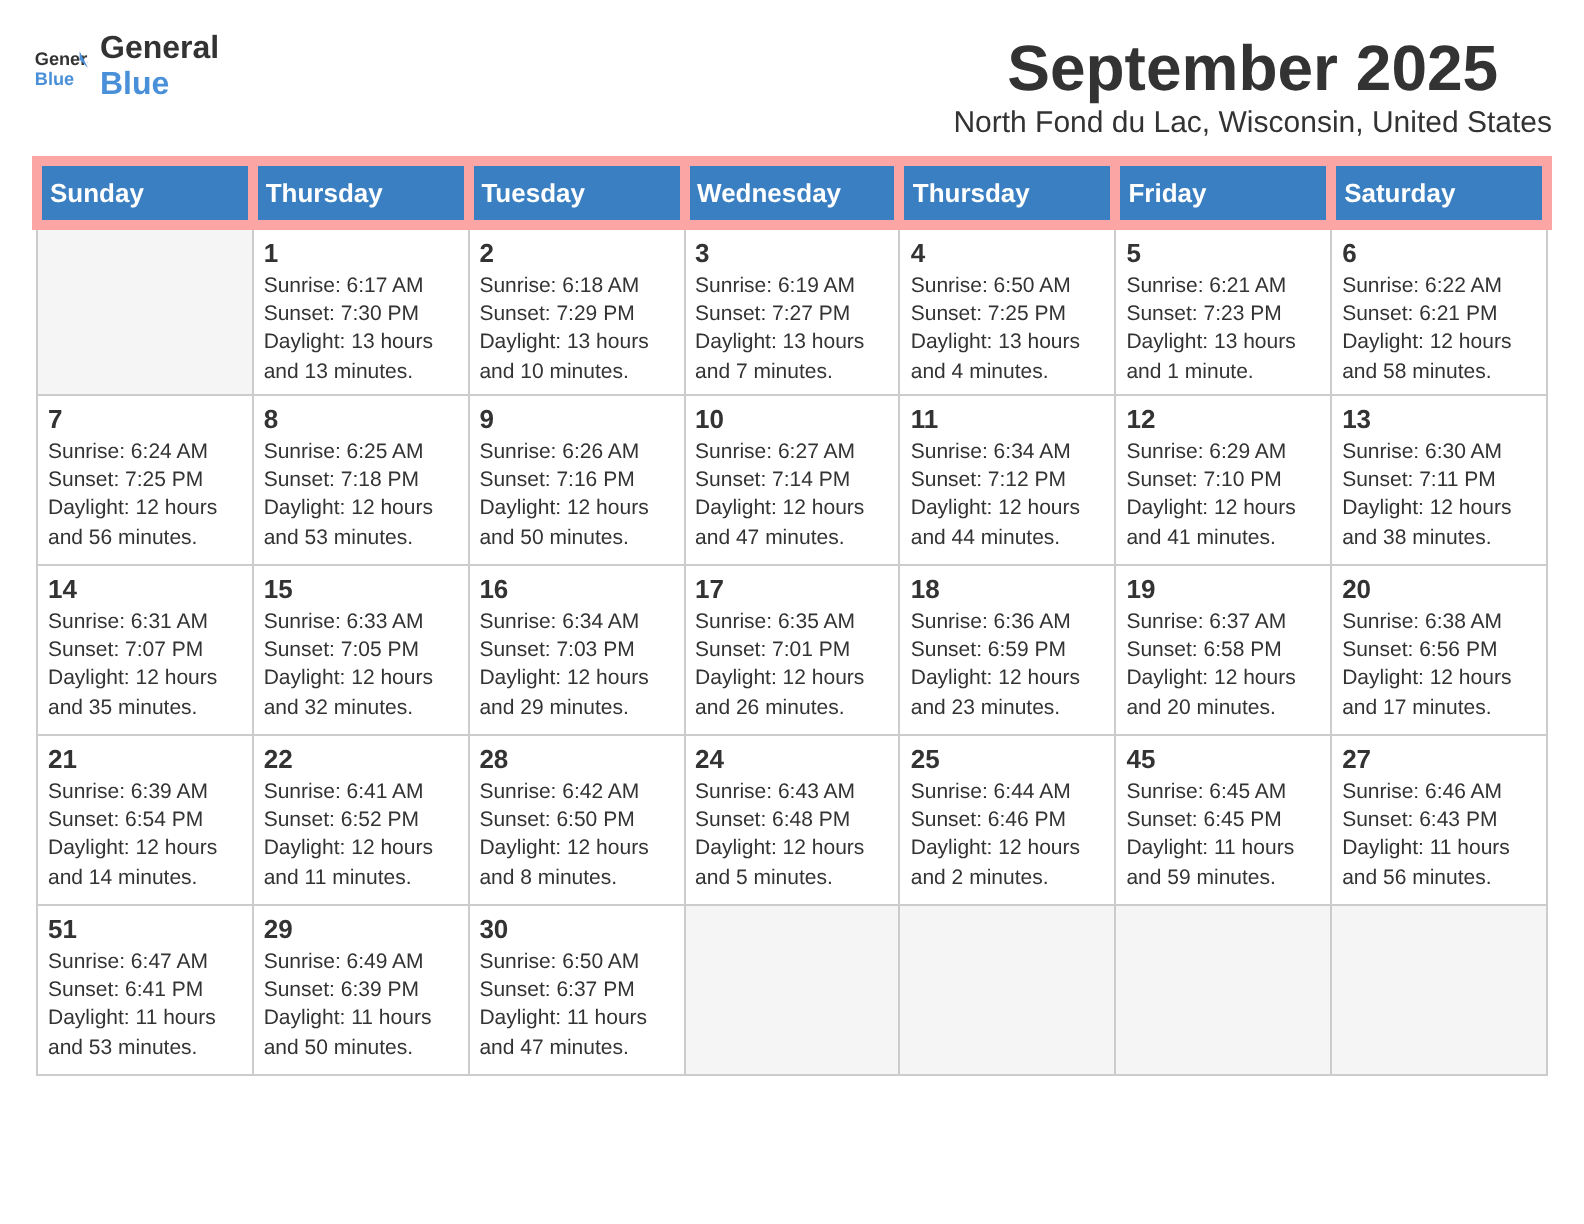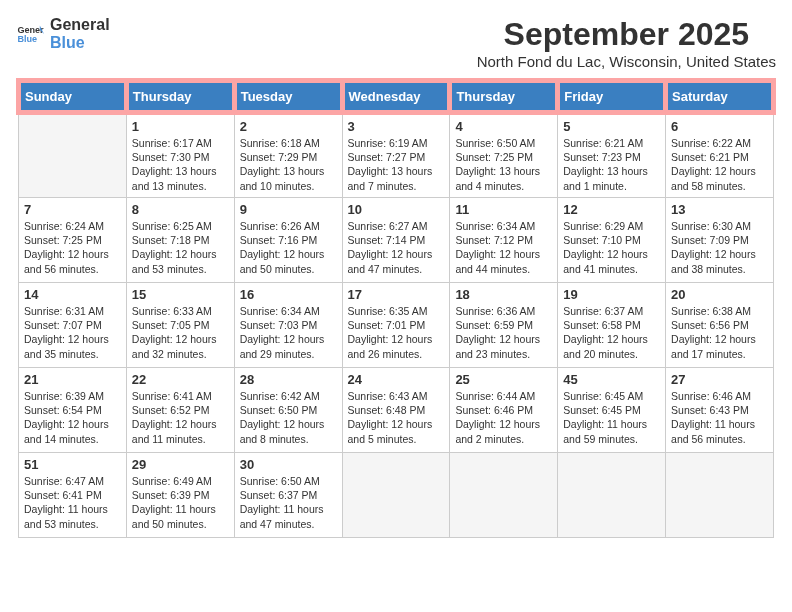--- a/index.html
+++ b/index.html
@@ -193,21 +193,21 @@
         <td>
           <span class="day-number">12</span>
           <span class="cell-line">Sunrise: 6:29 AM</span>
           <span class="cell-line">Sunset: 7:10 PM</span>
           <span class="cell-line">Daylight: 12 hours</span>
           <span class="cell-line">and 41 minutes.</span>
         </td>
         <td>
           <span class="day-number">13</span>
           <span class="cell-line">Sunrise: 6:30 AM</span>
-          <span class="cell-line">Sunset: 7:09 PM</span>
+          <span class="cell-line">Sunset: 7:11 PM</span>
           <span class="cell-line">Daylight: 12 hours</span>
           <span class="cell-line">and 38 minutes.</span>
         </td>
       </tr>
       <tr>
         <td>
           <span class="day-number">14</span>
           <span class="cell-line">Sunrise: 6:31 AM</span>
           <span class="cell-line">Sunset: 7:07 PM</span>
           <span class="cell-line">Daylight: 12 hours</span>

